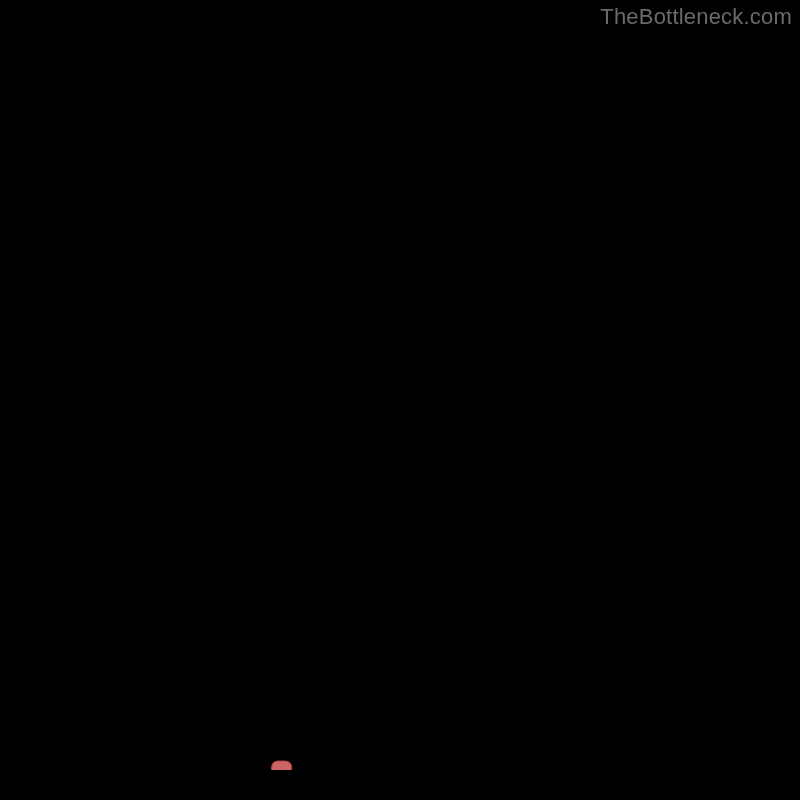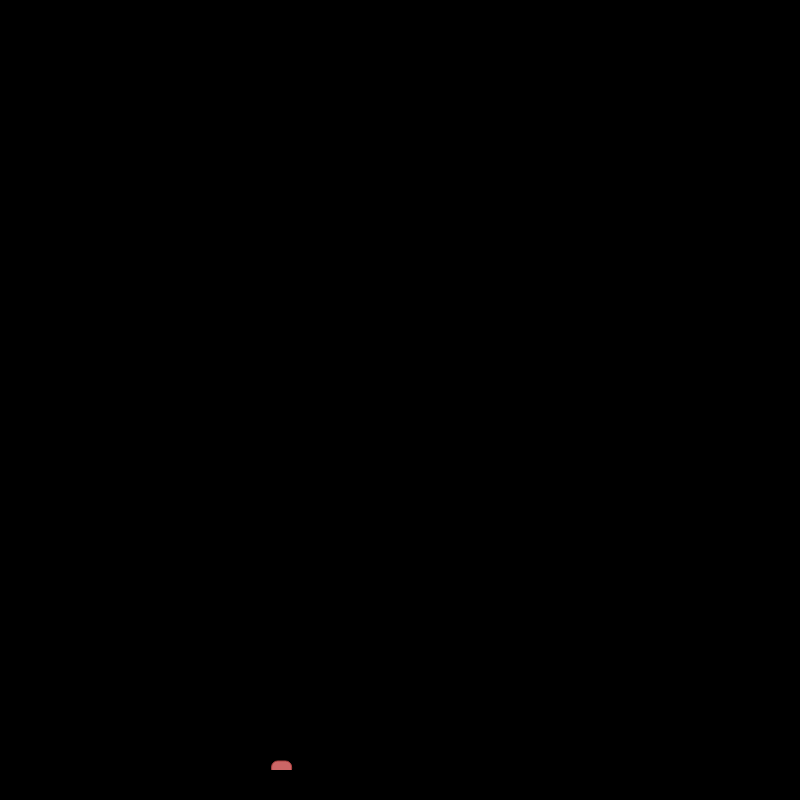--- a/index.html
+++ b/index.html
@@ -36,20 +36,21 @@
     font-weight: 500;
     letter-spacing: 0.2px;
     user-select: none;
   }
   svg { display: block; }
 </style>
 </head>
 <body>
 
 <div class="frame">
+  <div class="watermark">TheBottleneck.com</div>
 
   <div class="plot">
     <svg id="chart-svg" width="740" height="740" viewBox="0 0 740 740">
       <defs>
         <linearGradient id="bg" x1="0" y1="0" x2="0" y2="1"></linearGradient>
       <linearGradient id="bg" x1="0" y1="0" x2="0" y2="1">
             <stop offset="0%" stop-color="#ff1748"></stop>
             <stop offset="12%" stop-color="#ff2d3f"></stop>
             <stop offset="25%" stop-color="#ff5a30"></stop>
             <stop offset="40%" stop-color="#ff8c20"></stop>

